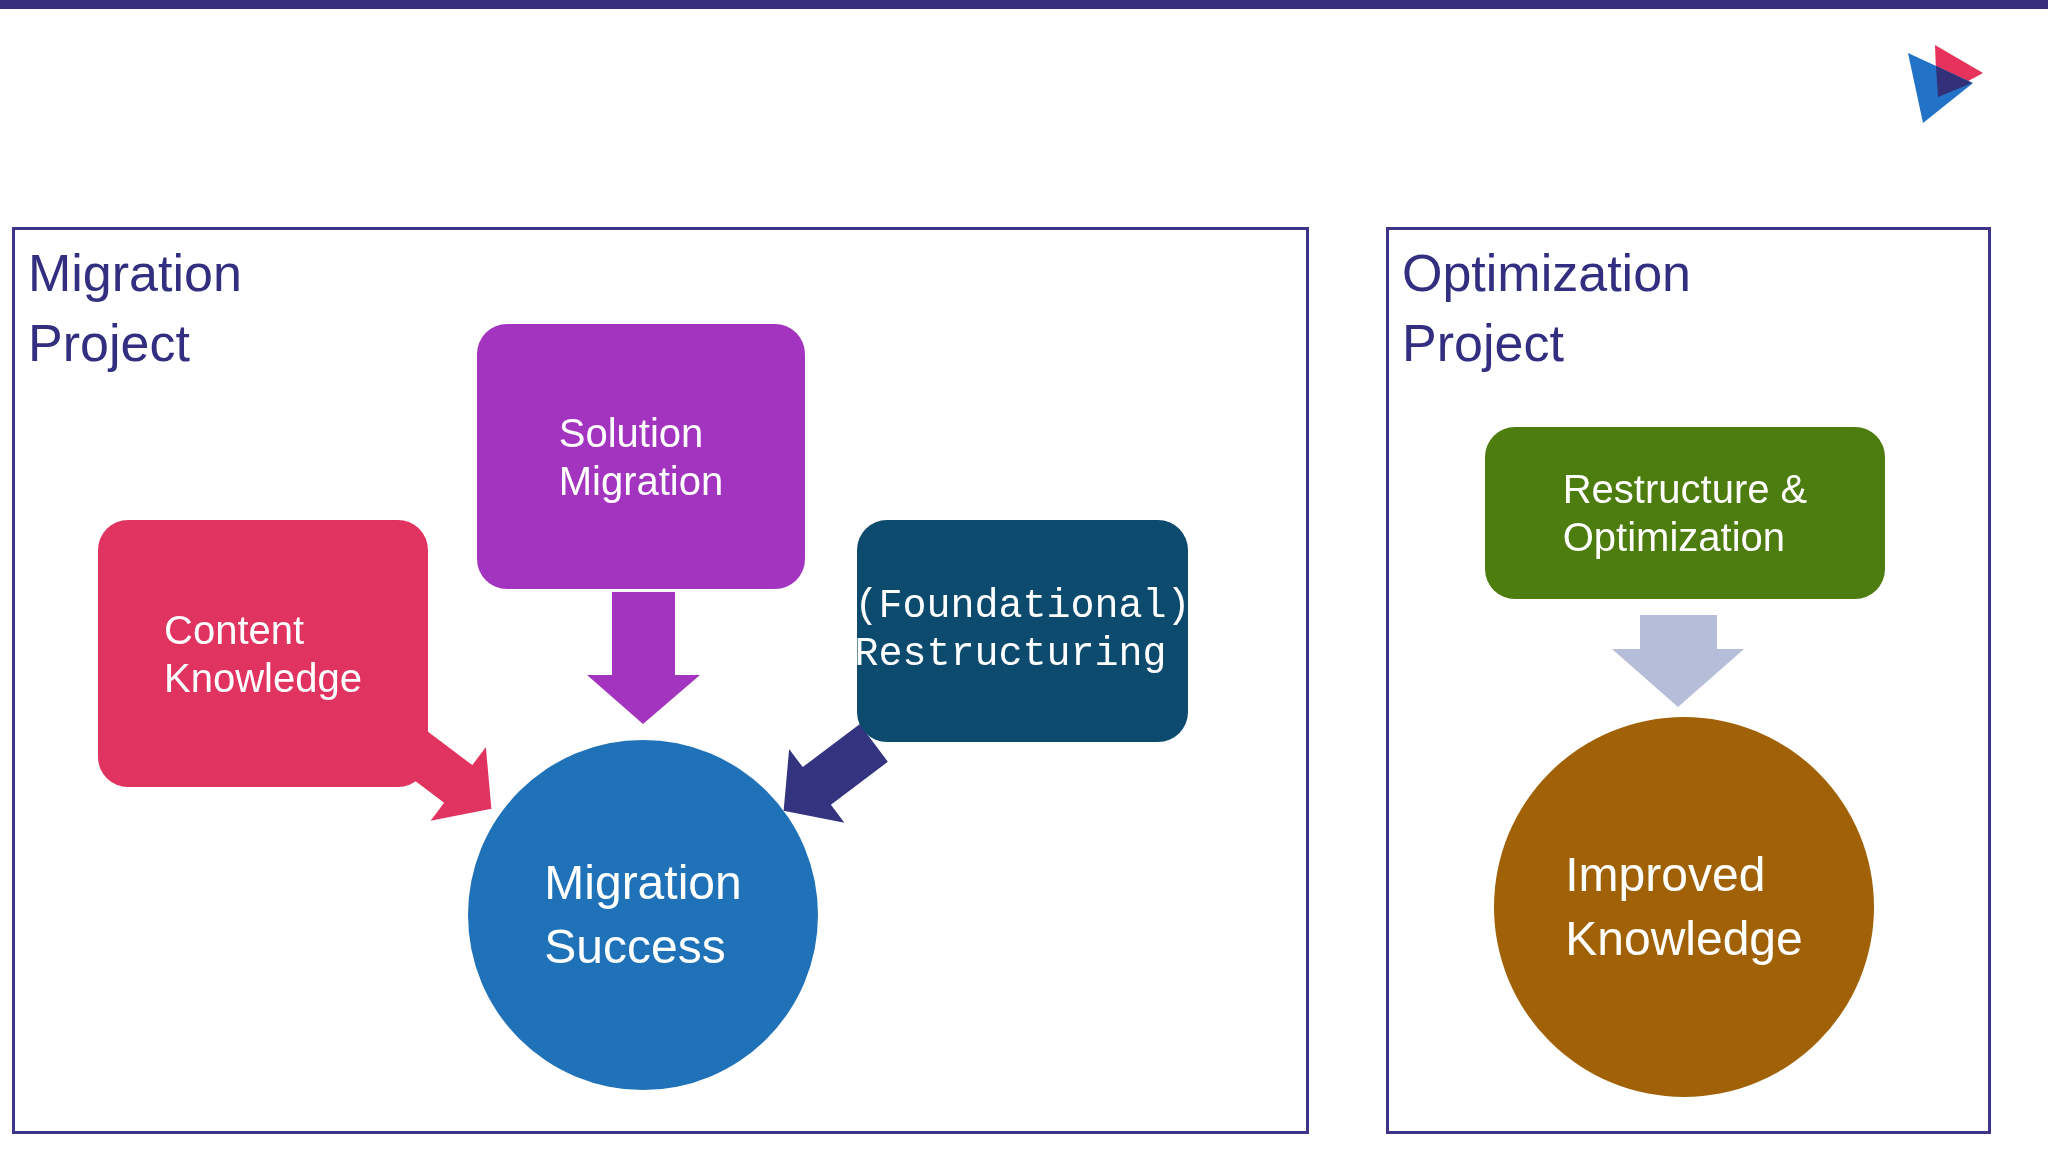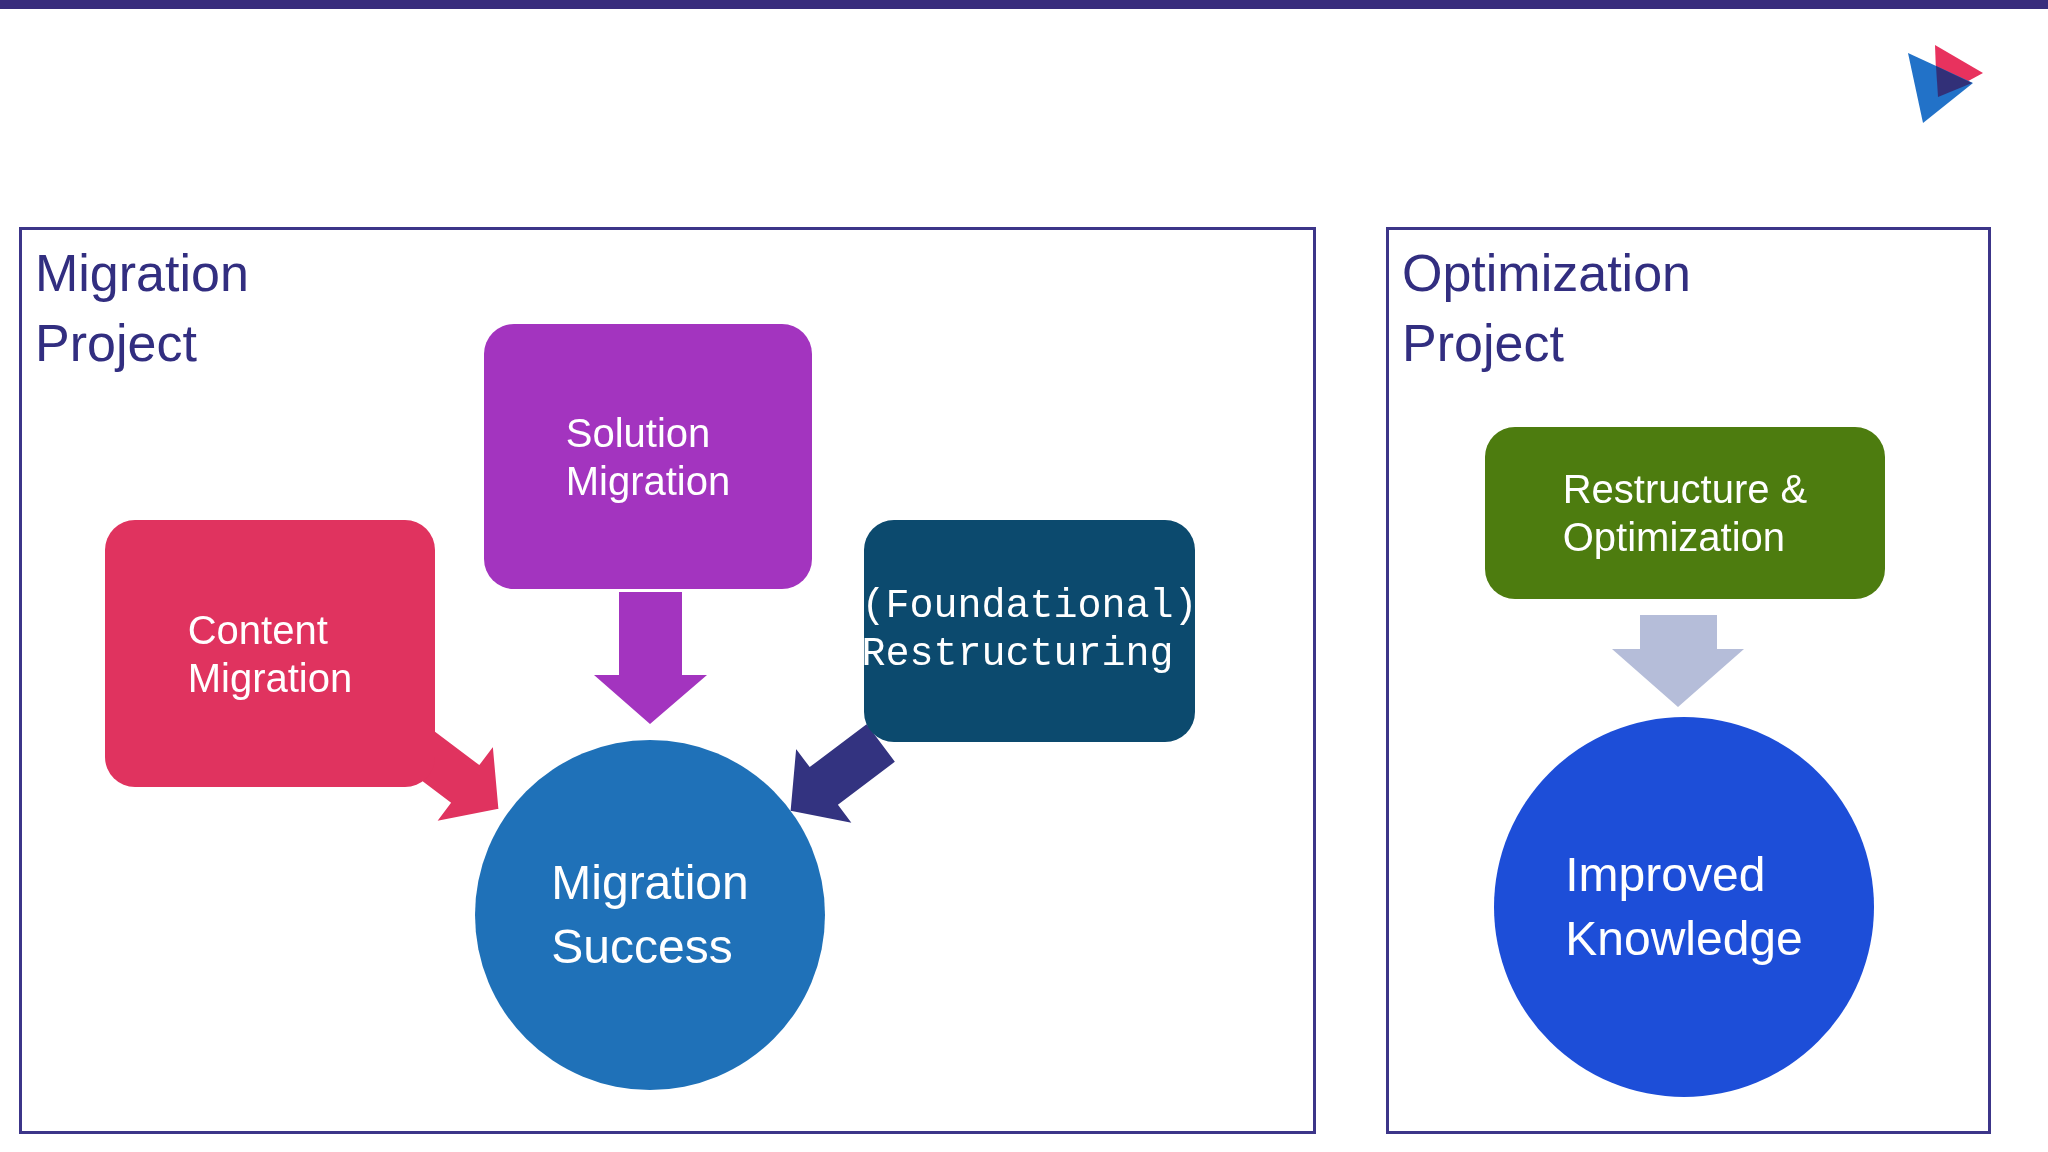--- a/index.html
+++ b/index.html
@@ -17,42 +17,42 @@
   .title .t-light{font-weight:300;}
   .title .t-bold{font-weight:700;}
 
   .subtitle{position:absolute;left:35px;top:112px;margin:0;width:1700px;
             font-size:34px;line-height:1.28;font-weight:300;color:#413E92;}
 
   .logo{position:absolute;left:1900px;top:40px;width:90px;height:95px;}
 
   .panel{position:absolute;top:227px;height:907px;border:3px solid #3C3589;
          background:#ffffff;box-sizing:border-box;}
-  .panel.left{left:19px;width:1297px;}
+  .panel.left{left:12px;width:1297px;}
   .panel.right{left:1386px;width:605px;}
 
   .panel-heading{position:absolute;left:13px;top:8px;margin:0;
                  font-size:52px;line-height:1.35;font-weight:400;color:#322E80;
                  white-space:pre-line;}
 
   .arrow-layer{position:absolute;left:0;top:0;pointer-events:none;}
 
   .node{position:absolute;display:flex;align-items:center;justify-content:center;
         text-align:left;color:#ffffff;white-space:pre-line;}
   .node.box{border-radius:30px;font-size:40px;line-height:1.2;}
   .node.circle{border-radius:50%;font-size:48px;line-height:1.33;}
 
   .box-content{left:83px;top:290px;width:330px;height:267px;background:#E0335F;}
   .box-solution{left:462px;top:94px;width:328px;height:265px;background:#A334BF;}
   .box-foundational{left:842px;top:290px;width:331px;height:222px;background:#0c4a6e;font-family:Liberation Mono, monospace;}
   .circle-success{left:453px;top:510px;width:350px;height:350px;background:#1F71B8;}
 
   .box-restructure{left:96px;top:197px;width:400px;height:172px;background:#4d7c0f;
                    border-radius:28px;font-size:42px;}
-  .circle-knowledge{left:105px;top:487px;width:380px;height:380px;background:#1d4ed8;}
+  .circle-knowledge{left:105px;top:487px;width:380px;height:380px;background:#a16207;}
 </style>
 </head>
 <body>
 
 <div class="slide">
 
   <div class="top-bar"></div>
 
 
 
@@ -66,21 +66,21 @@
     <h2 class="panel-heading">Migration
 Project</h2>
 
     <svg class="arrow-layer" width="1291" height="901" viewBox="0 0 1291 901">
       <polygon points="597,362 660,362 660,445 685,445 628,494 572,445 597,445" fill="#A334BF"></polygon>
       <polygon points="370,530 427,573 412,593 478,580 472,513 457,533 400,490" fill="#E0335F" stroke="#ffffff" stroke-width="3"></polygon>
       <polygon points="845,492 788,535 773,515 767,582 833,595 818,575 875,532" fill="#333380" stroke="#ffffff" stroke-width="3"></polygon>
     </svg>
 
     <div class="node box box-content">Content
-Migration</div>
+Knowledge</div>
     <div class="node box box-solution">Solution
 Migration</div>
     <div class="node box box-foundational">(Foundational)
 Restructuring</div>
     <div class="node circle circle-success">Migration
 Success</div>
   </section>
 
   <section class="panel right">
     <h2 class="panel-heading">Optimization

